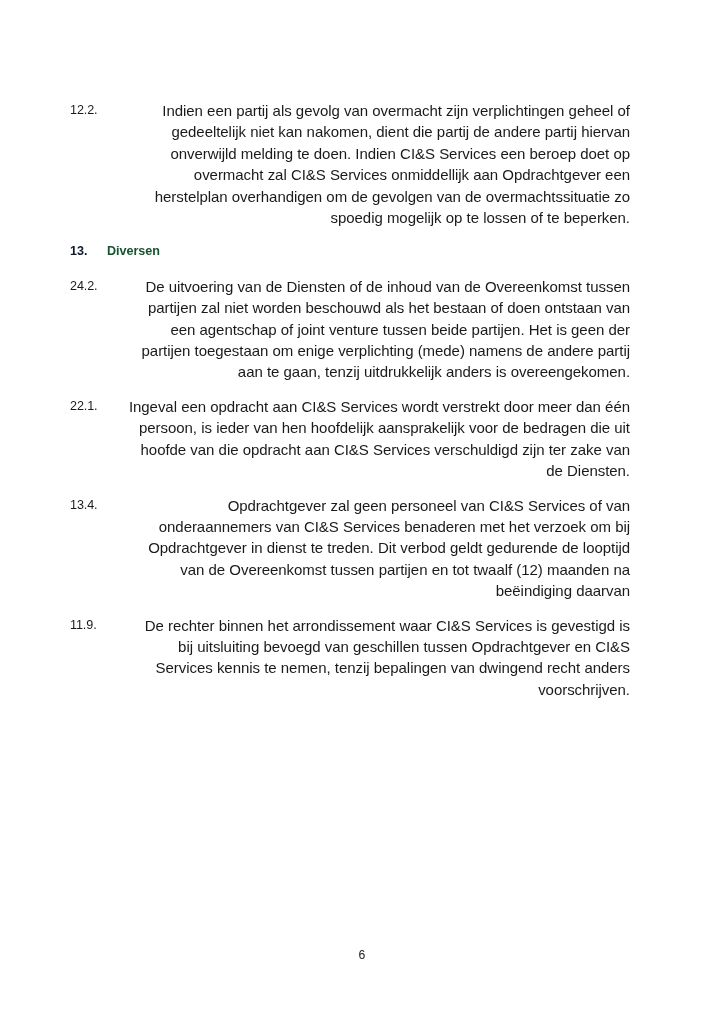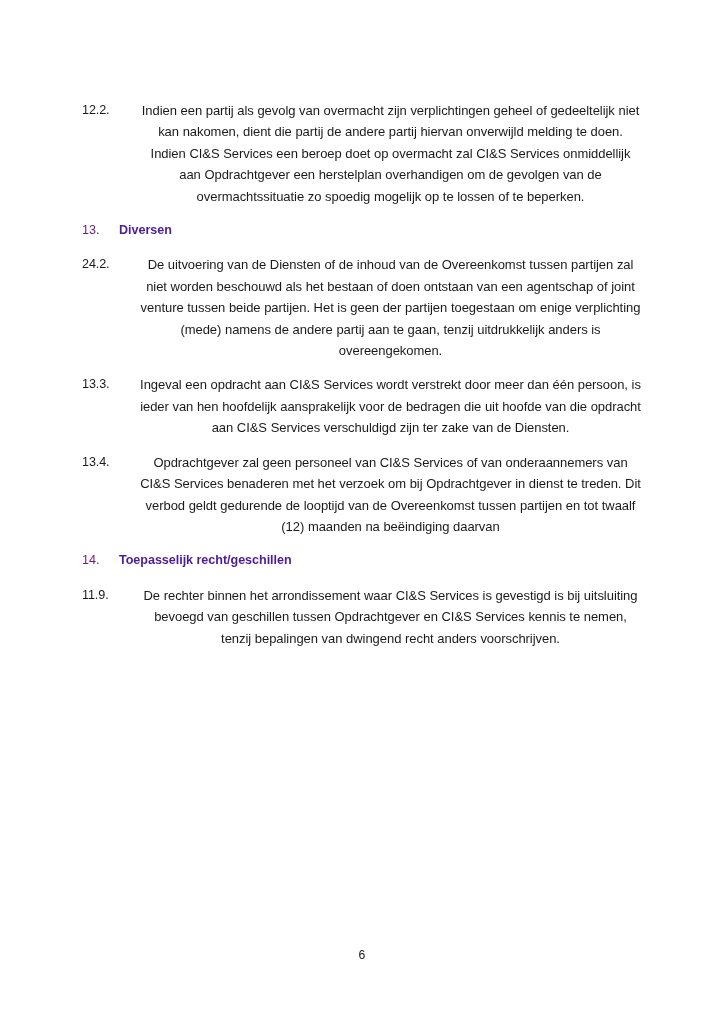--- a/index.html
+++ b/index.html
@@ -21,21 +21,21 @@
     position: relative;
     width: 724px;
     height: 1024px;
     box-sizing: border-box;
     padding: 0;
     background: #ffffff;
   }
 
   .content {
     position: absolute;
-    left: 82px;
+    left: 70px;
     top: 100px;
     width: 560px;
   }
 
   
   .clause {
     display: flex;
     align-items: flex-start;
     margin: 0 0 13px 0;
   }
@@ -43,49 +43,49 @@
     flex: 0 0 37px;
     width: 37px;
     font-size: 12.6px;
     line-height: 21.4px;
     letter-spacing: -0.1px;
     color: #1a1a1a;
     white-space: nowrap;
   }
   .clause-text {
     flex: 1 1 auto;
-    font-size: 13px;
+    font-size: 15px;
     line-height: 21.4px;
     letter-spacing: -0.05px;
     color: #1a1a1a;
-    text-align: center;
+    text-align: right;
     word-spacing: 0.1px;
     margin-left: 20px;
   }
 
   
   .heading {
     display: flex;
     align-items: flex-start;
     margin: 0 0 13px 0;
   }
   .heading-num {
     flex: 0 0 37px;
     width: 37px;
     font-size: 12.6px;
     line-height: 21.4px;
-    font-weight: normal;
-    color: #701a75;
+    font-weight: bold;
+    color: #0f172a;
   }
   .heading-title {
     flex: 1 1 auto;
     font-size: 12.6px;
     line-height: 21.4px;
     font-weight: bold;
-    color: #4c1d95;
+    color: #14532d;
     letter-spacing: -0.05px;
   }
 
   
   .heading.spaced-above {
     margin-top: 9px;
   }
 
   .page-number {
     position: absolute;
@@ -110,30 +110,26 @@
       </div>
       <div class="heading spaced-above">
         <div class="heading-num">13.</div>
         <div class="heading-title">Diversen</div>
       </div>
       <div class="clause">
         <div class="clause-num">24.2.</div>
         <div class="clause-text">De uitvoering van de Diensten of de inhoud van de Overeenkomst tussen partijen zal niet worden beschouwd als het bestaan of doen ontstaan van een agentschap of joint venture tussen beide partijen. Het is geen der partijen toegestaan om enige verplichting (mede) namens de andere partij aan te gaan, tenzij uitdrukkelijk anders is overeengekomen.</div>
       </div>
       <div class="clause">
-        <div class="clause-num">13.3.</div>
+        <div class="clause-num">22.1.</div>
         <div class="clause-text">Ingeval een opdracht aan CI&amp;S Services wordt verstrekt door meer dan één persoon, is ieder van hen hoofdelijk aansprakelijk voor de bedragen die uit hoofde van die opdracht aan CI&amp;S Services verschuldigd zijn ter zake van de Diensten.</div>
       </div>
       <div class="clause">
         <div class="clause-num">13.4.</div>
         <div class="clause-text">Opdrachtgever zal geen personeel van CI&amp;S Services of van onderaannemers van CI&amp;S Services benaderen met het verzoek om bij Opdrachtgever in dienst te treden. Dit verbod geldt gedurende de looptijd van de Overeenkomst tussen partijen en tot twaalf (12) maanden na beëindiging daarvan</div>
-      </div>
-      <div class="heading spaced-above">
-        <div class="heading-num">14.</div>
-        <div class="heading-title">Toepasselijk recht/geschillen</div>
       </div>
       <div class="clause">
         <div class="clause-num">11.9.</div>
         <div class="clause-text">De rechter binnen het arrondissement waar CI&amp;S Services is gevestigd is bij uitsluiting bevoegd van geschillen tussen Opdrachtgever en CI&amp;S Services kennis te nemen, tenzij bepalingen van dwingend recht anders voorschrijven.</div>
       </div>
     </div>
 
   <div class="page-number">6</div>
 
 </div>

